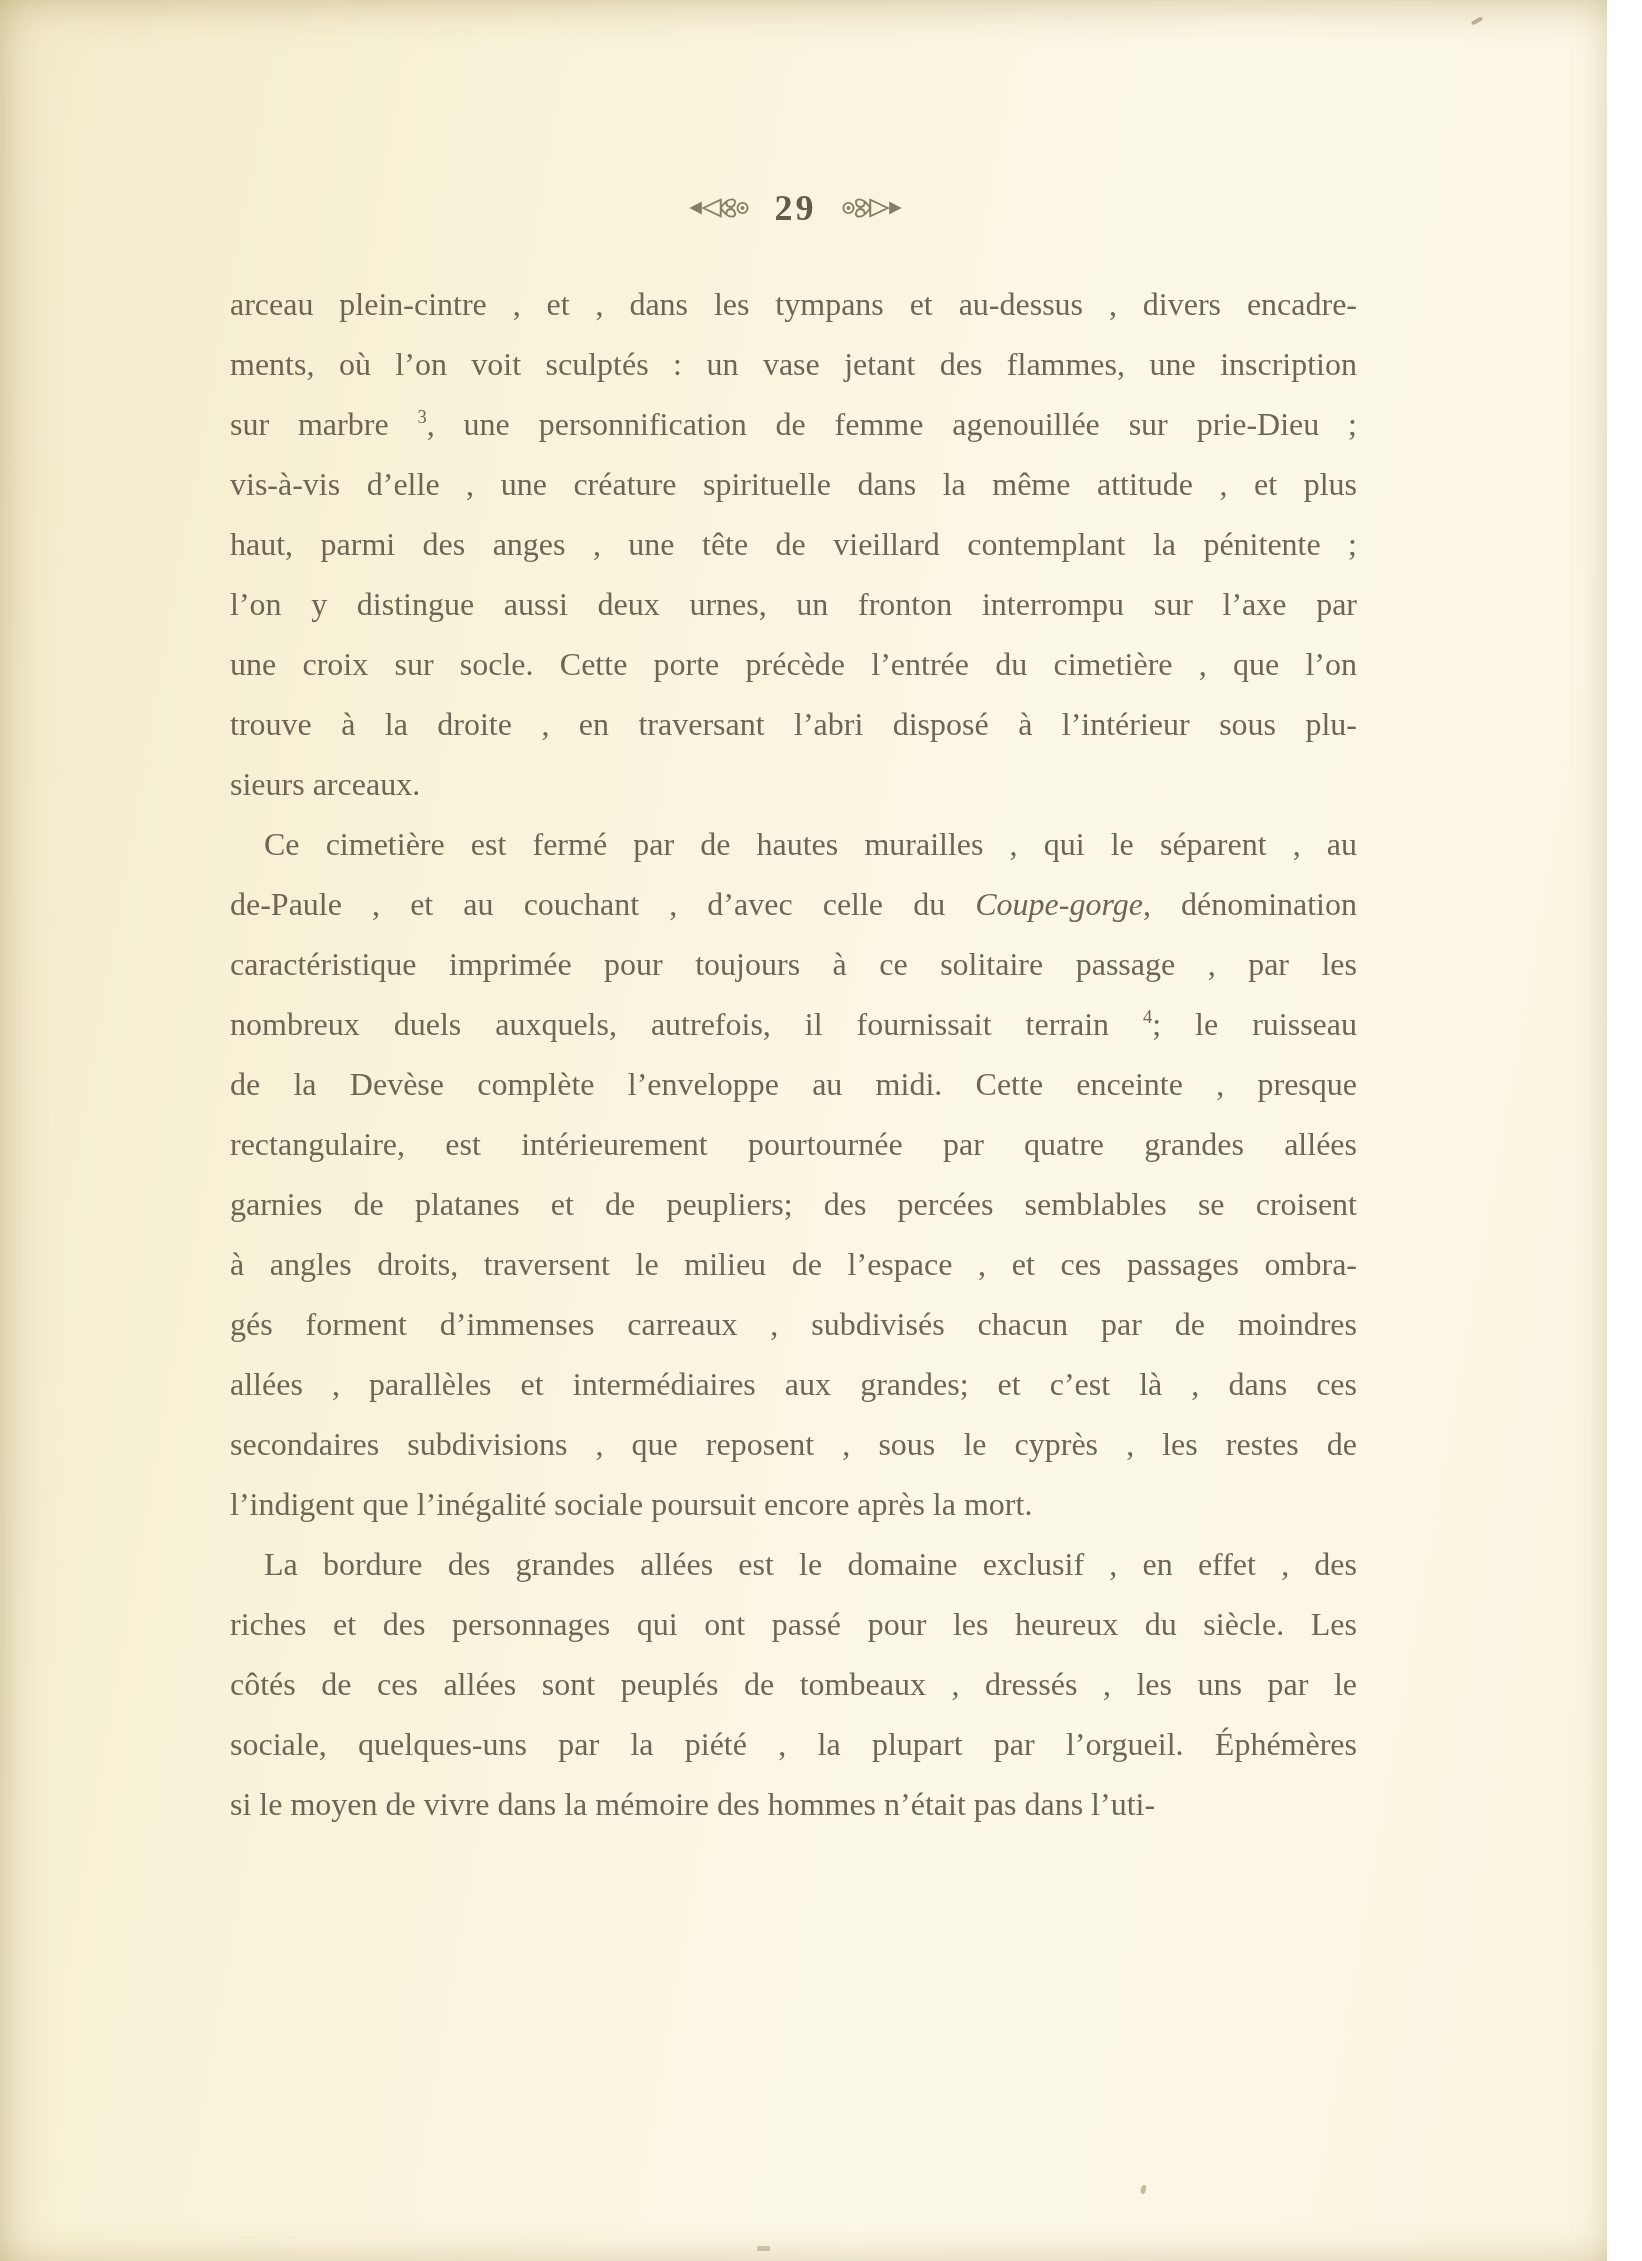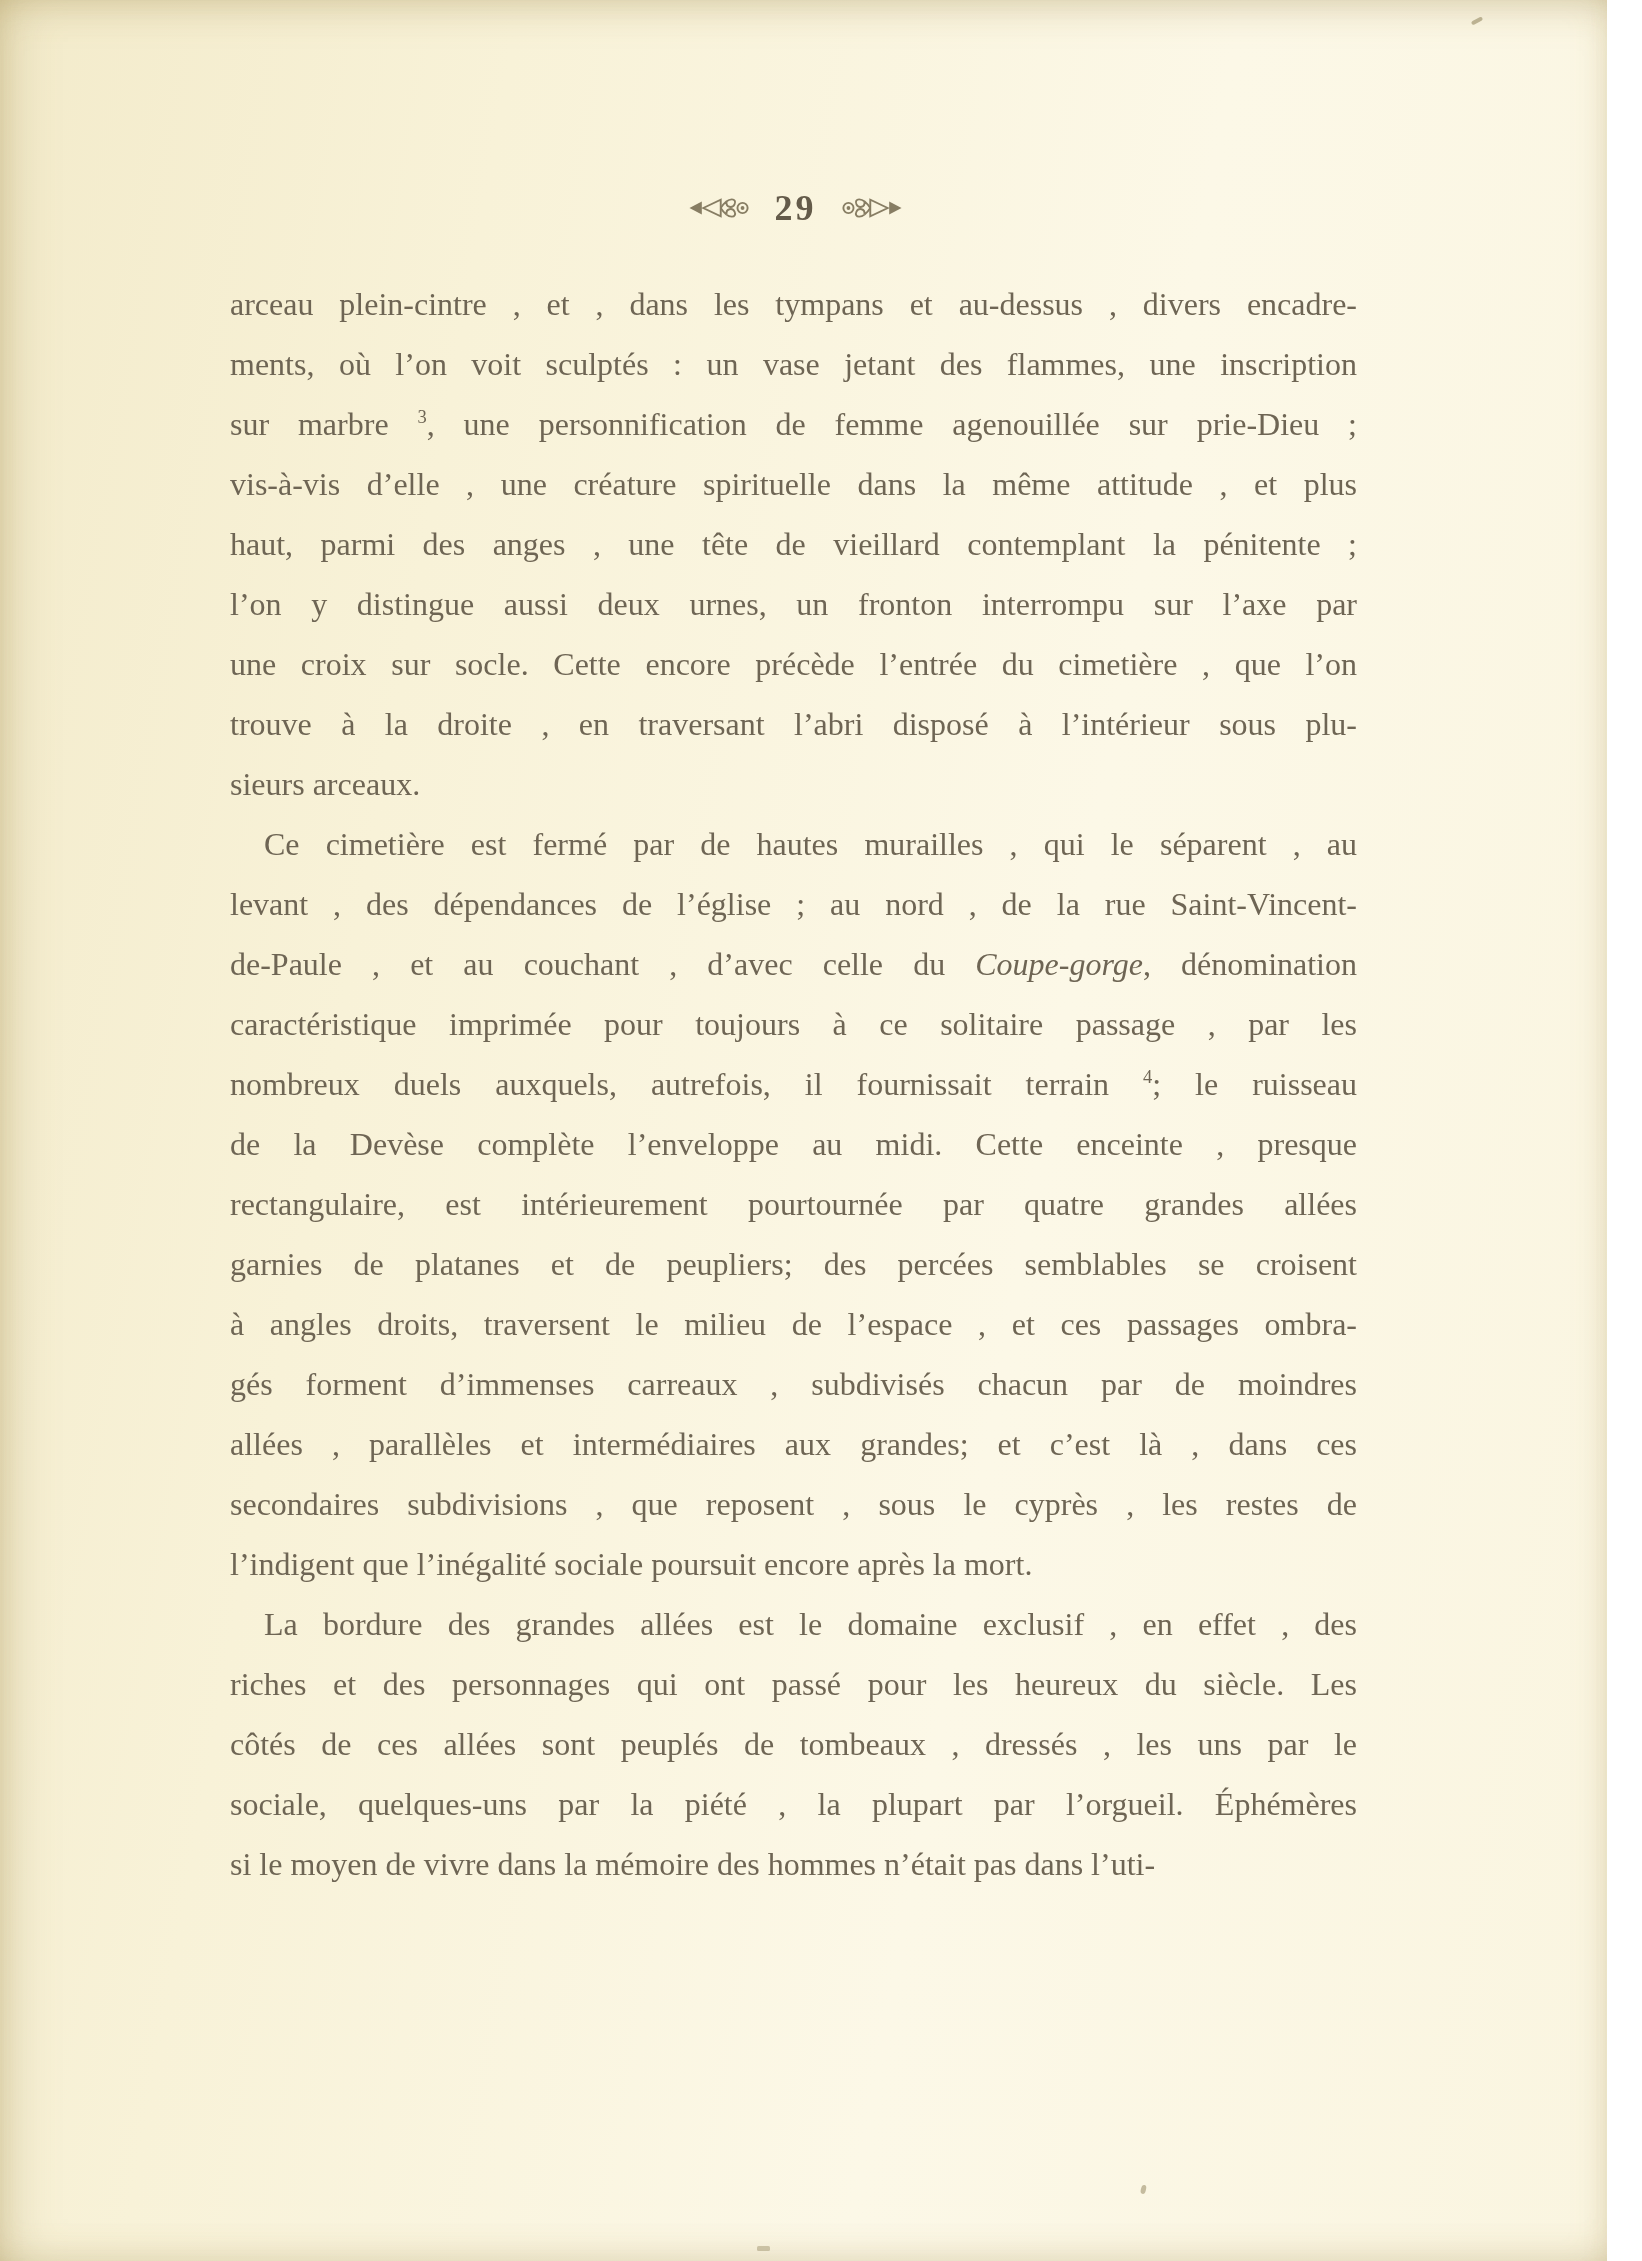--- a/index.html
+++ b/index.html
@@ -85,27 +85,26 @@
   </div>
 
   <div class="text-block">
       <div class="para">
         <div class="line"><span>arceau plein-cintre , et , dans les tympans et au-dessus , divers encadre-</span></div>
         <div class="line"><span>ments, où l’on voit sculptés : un vase jetant des flammes, une inscription</span></div>
         <div class="line"><span>sur marbre </span><sup>3</sup><span>, une personnification de femme agenouillée sur prie-Dieu ;</span></div>
         <div class="line"><span>vis-à-vis d’elle , une créature spirituelle dans la même attitude , et plus</span></div>
         <div class="line"><span>haut, parmi des anges , une tête de vieillard contemplant la pénitente ;</span></div>
         <div class="line"><span>l’on y distingue aussi deux urnes, un fronton interrompu sur l’axe par</span></div>
-        <div class="line"><span>une croix sur socle. Cette encore précède l’entrée du cimetière , que l’on</span></div>
+        <div class="line"><span>une croix sur socle. Cette porte précède l’entrée du cimetière , que l’on</span></div>
         <div class="line"><span>trouve à la droite , en traversant l’abri disposé à l’intérieur sous plu-</span></div>
         <div class="line last"><span>sieurs arceaux.</span></div>
       </div>
       <div class="para">
         <div class="line indent"><span>Ce cimetière est fermé par de hautes murailles , qui le séparent , au</span></div>
-        <div class="line"><span>levant , des dépendances de l’église ; au nord , de la rue Saint-Vincent-</span></div>
         <div class="line"><span>de-Paule , et au couchant , d’avec celle du </span><em>Coupe-gorge</em><span>, dénomination</span></div>
         <div class="line"><span>caractéristique imprimée pour toujours à ce solitaire passage , par les</span></div>
         <div class="line"><span>nombreux duels auxquels, autrefois, il fournissait terrain </span><sup>4</sup><span>; le ruisseau</span></div>
         <div class="line"><span>de la Devèse complète l’enveloppe au midi. Cette enceinte , presque</span></div>
         <div class="line"><span>rectangulaire, est intérieurement pourtournée par quatre grandes allées</span></div>
         <div class="line"><span>garnies de platanes et de peupliers; des percées semblables se croisent</span></div>
         <div class="line"><span>à angles droits, traversent le milieu de l’espace , et ces passages ombra-</span></div>
         <div class="line"><span>gés forment d’immenses carreaux , subdivisés chacun par de moindres</span></div>
         <div class="line"><span>allées , parallèles et intermédiaires aux grandes; et c’est là , dans ces</span></div>
         <div class="line"><span>secondaires subdivisions , que reposent , sous le cyprès , les restes de</span></div>

